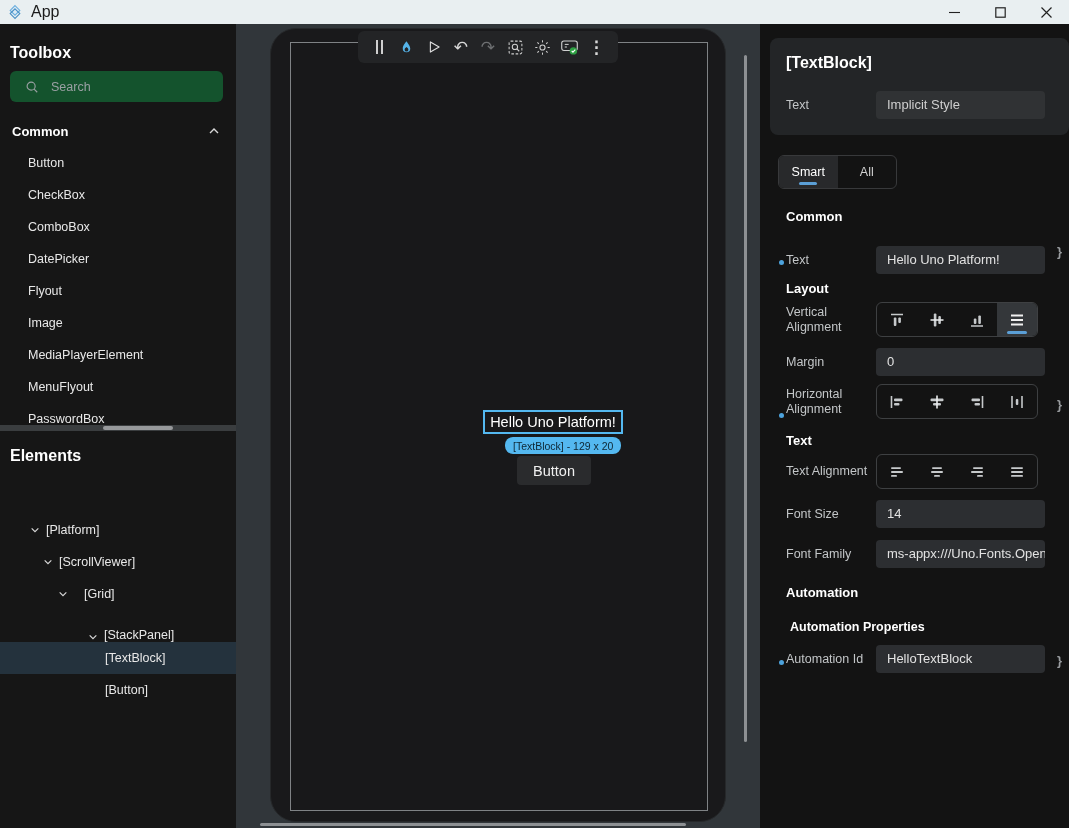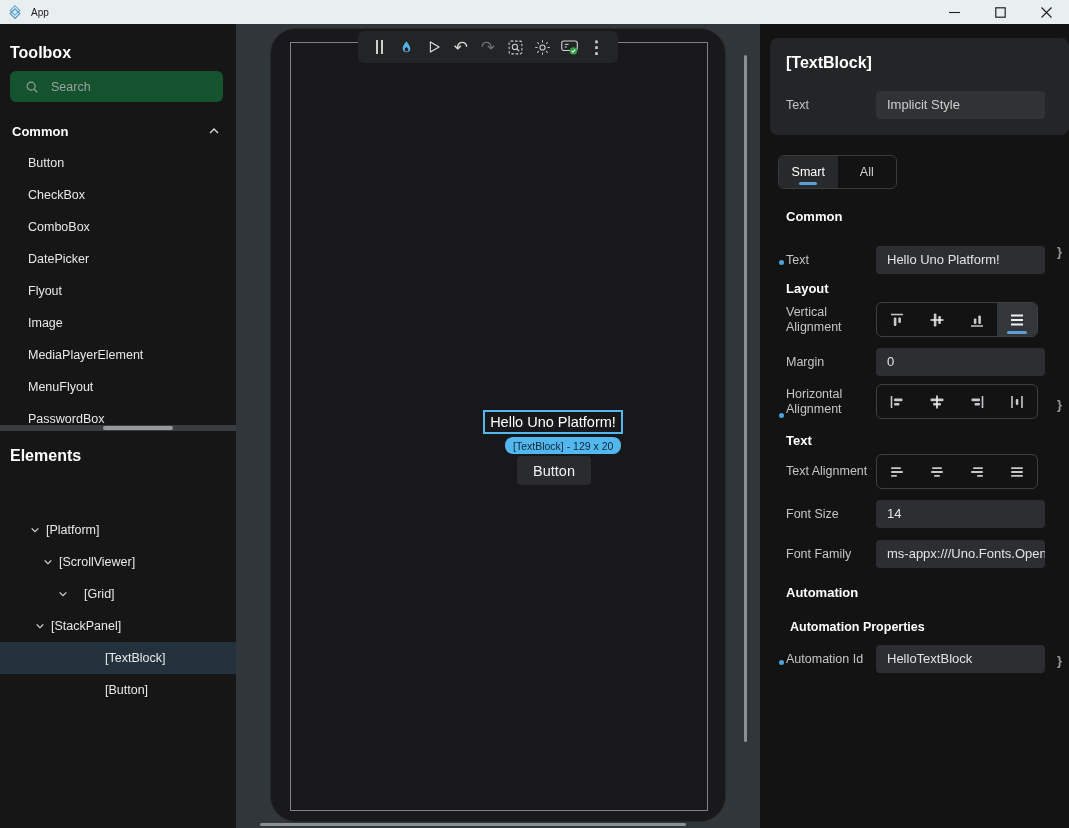--- a/index.html
+++ b/index.html
@@ -3,21 +3,21 @@
 <meta charset="utf-8">
 <style>
   * { margin:0; padding:0; box-sizing:border-box; }
   html,body { width:1069px; height:828px; overflow:hidden; background:#161616;
               font-family:"Liberation Sans", sans-serif; }
 
   
   .titlebar { position:absolute; left:0; top:0; width:1069px; height:24px;
               background:#e9eff1; display:flex; align-items:center; }
   .titlebar .logo { width:16px; height:16px; margin:0 8px 0 7px; }
-  .titlebar .app-name { font-size:10px; color:#1b1b1b; }
+  .titlebar .app-name { font-size:16px; color:#1b1b1b; }
   .win-controls { position:absolute; right:0; top:0; height:24px; display:flex; }
   .win-btn { width:46px; height:24px; display:flex; align-items:center; justify-content:center; }
 
   
   .sidebar { position:absolute; left:0; top:24px; width:236px; height:804px; background:#161616; }
   .panel-title { position:absolute; left:10px; font-size:16px; font-weight:bold; color:#fff; }
   .search-box { position:absolute; left:10px; top:47px; width:213px; height:31px; background:#14532d;
                 border-radius:6px; display:flex; align-items:center; padding-left:15px; gap:12px; }
   .search-box .ph { font-size:12.5px; color:#9aa0a3; }
   .sb-section { position:absolute; left:0; top:94px; width:236px; height:26px;
@@ -26,21 +26,21 @@
   .tb-item { position:absolute; left:0; width:236px; height:32px; display:flex; align-items:center;
              padding-left:28px; font-size:12.5px; color:#e8e8e8; cursor:default; }
   .tb-scroll { position:absolute; left:0; top:401px; width:236px; height:6px; background:#3a3d3f; }
   .tb-scroll .thumb { position:absolute; left:103px; top:1px; width:70px; height:4px; background:#97999b; border-radius:2px; }
   .tree-row { position:absolute; left:0; width:236px; height:32px; display:flex; align-items:center;
               gap:6px; font-size:12.5px; color:#e8e8e8; }
   .tree-row.dim span { color:#8a8d8f; }
   .tree-row.sel { background:#24323d; }
   .tree-row .chev { flex:0 0 10px; }
   .d0{padding-left:9px;} .d1{padding-left:30px;} .d2{padding-left:43px;}
-  .d3{padding-left:58px;gap:16px;} .d4{padding-left:35px;} .d5{padding-left:105px;}
+  .d3{padding-left:58px;gap:16px;} .d4{padding-left:88px;align-items:flex-end;} .d5{padding-left:105px;}
 
   
   .canvas { position:absolute; left:236px; top:24px; width:524px; height:804px; background:#31363a; }
   .phone { position:absolute; left:34px; top:4px; width:456px; height:794px; background:#19191b;
            border:1px solid #26282a; border-radius:26px; }
   .page-bounds { position:absolute; left:54px; top:18px; width:418px; height:769px;
                  border:1px solid #7f8285; background:#18181a; }
   .dtoolbar { position:absolute; left:122px; top:7px; width:260px; height:32px; background:#232426;
               border-radius:6px; display:flex; align-items:center; justify-content:space-around; padding:0 8px; }
   .dtb-icon { width:22px; height:22px; display:flex; align-items:center; justify-content:center;

